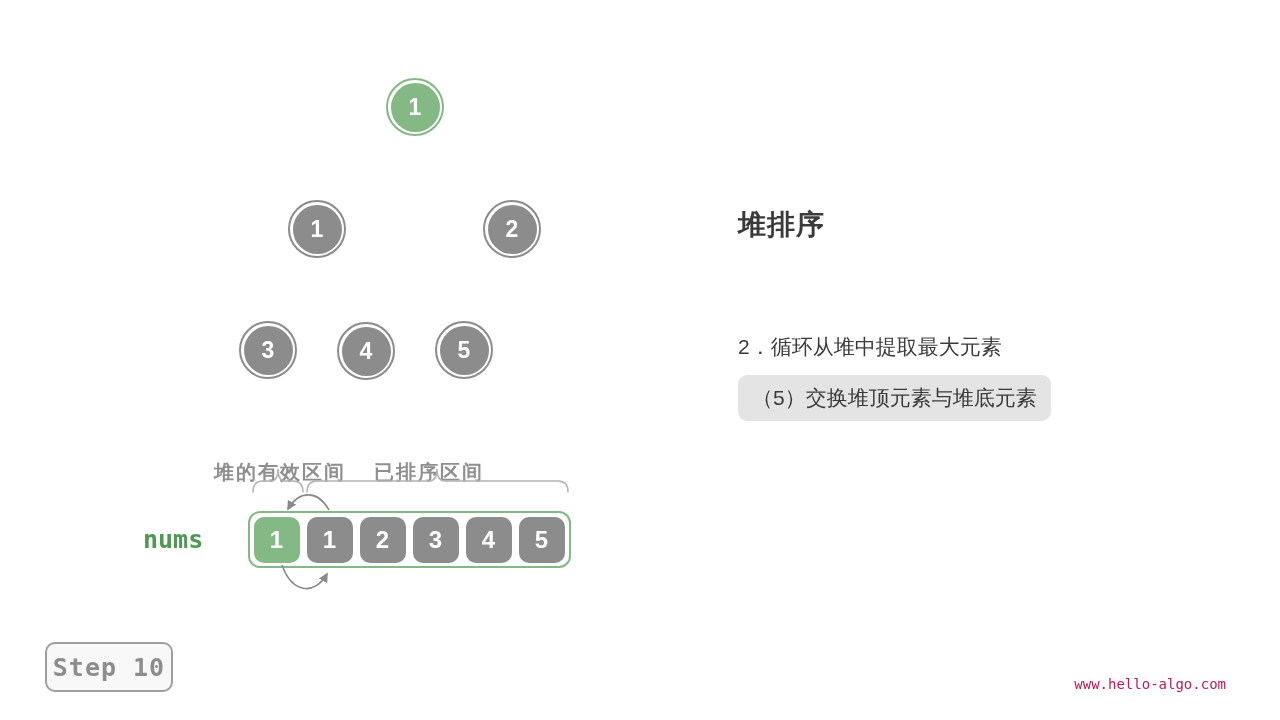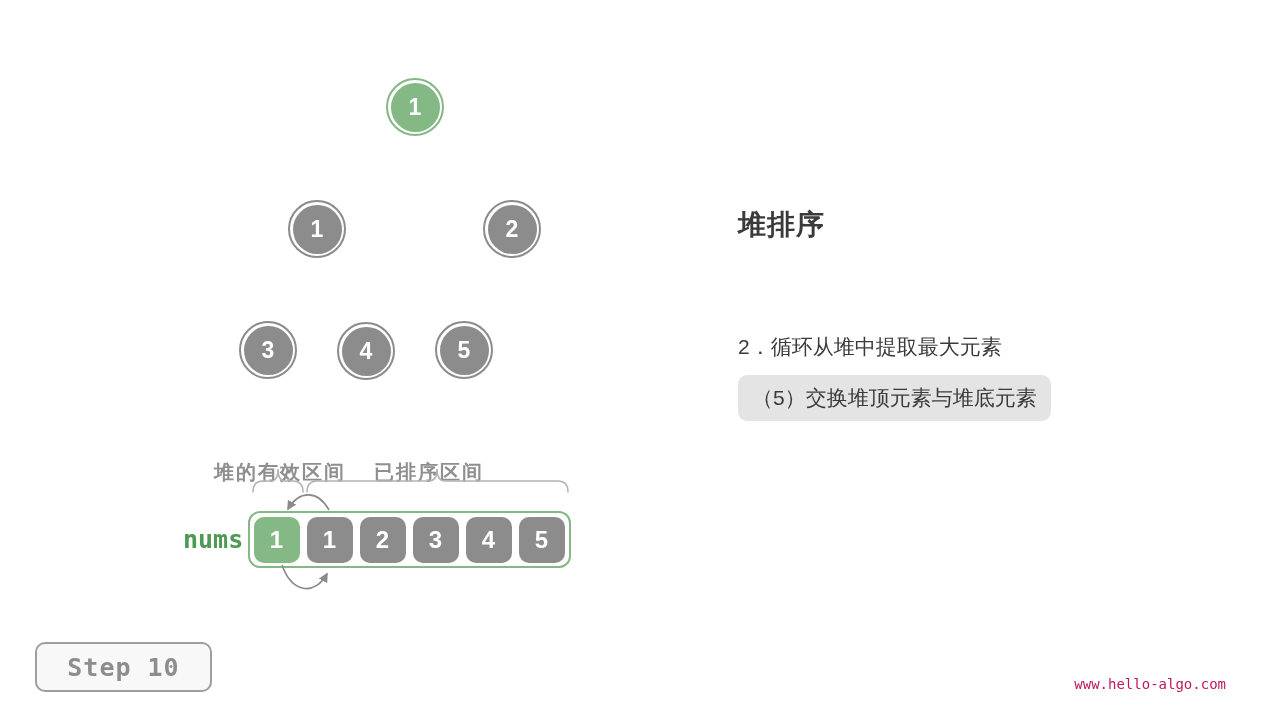--- a/index.html
+++ b/index.html
@@ -61,21 +61,20 @@
 
   
   .nums-label {
     position: absolute;
     left: 143px;
     top: 525px;
     font-family: "DejaVu Sans Mono", "Liberation Mono", monospace;
     font-size: 25px;
     font-weight: bold;
     color: #4f9a53;
-    margin-left: 40px;
   }
   .array-box {
     position: absolute;
     left: 248px;
     top: 511px;
     width: 323px;
     height: 57px;
     background: #ffffff;
     border: 2px solid #84b884;
     border-radius: 12px;
@@ -125,23 +124,23 @@
     border-radius: 9px;
     padding: 9px 14px;
     font-size: 21px;
     color: #3a3a3a;
     white-space: nowrap;
   }
 
   
   .step-badge {
     position: absolute;
-    left: 35px;
+    left: 45px;
     top: 642px;
-    width: 177px;
+    width: 128px;
     height: 50px;
     background: #f8f8f8;
     border: 2px solid #9e9e9e;
     border-radius: 10px;
     display: flex;
     align-items: center;
     justify-content: center;
     font-family: "DejaVu Sans Mono", "Liberation Mono", monospace;
     font-size: 25px;
     font-weight: bold;

